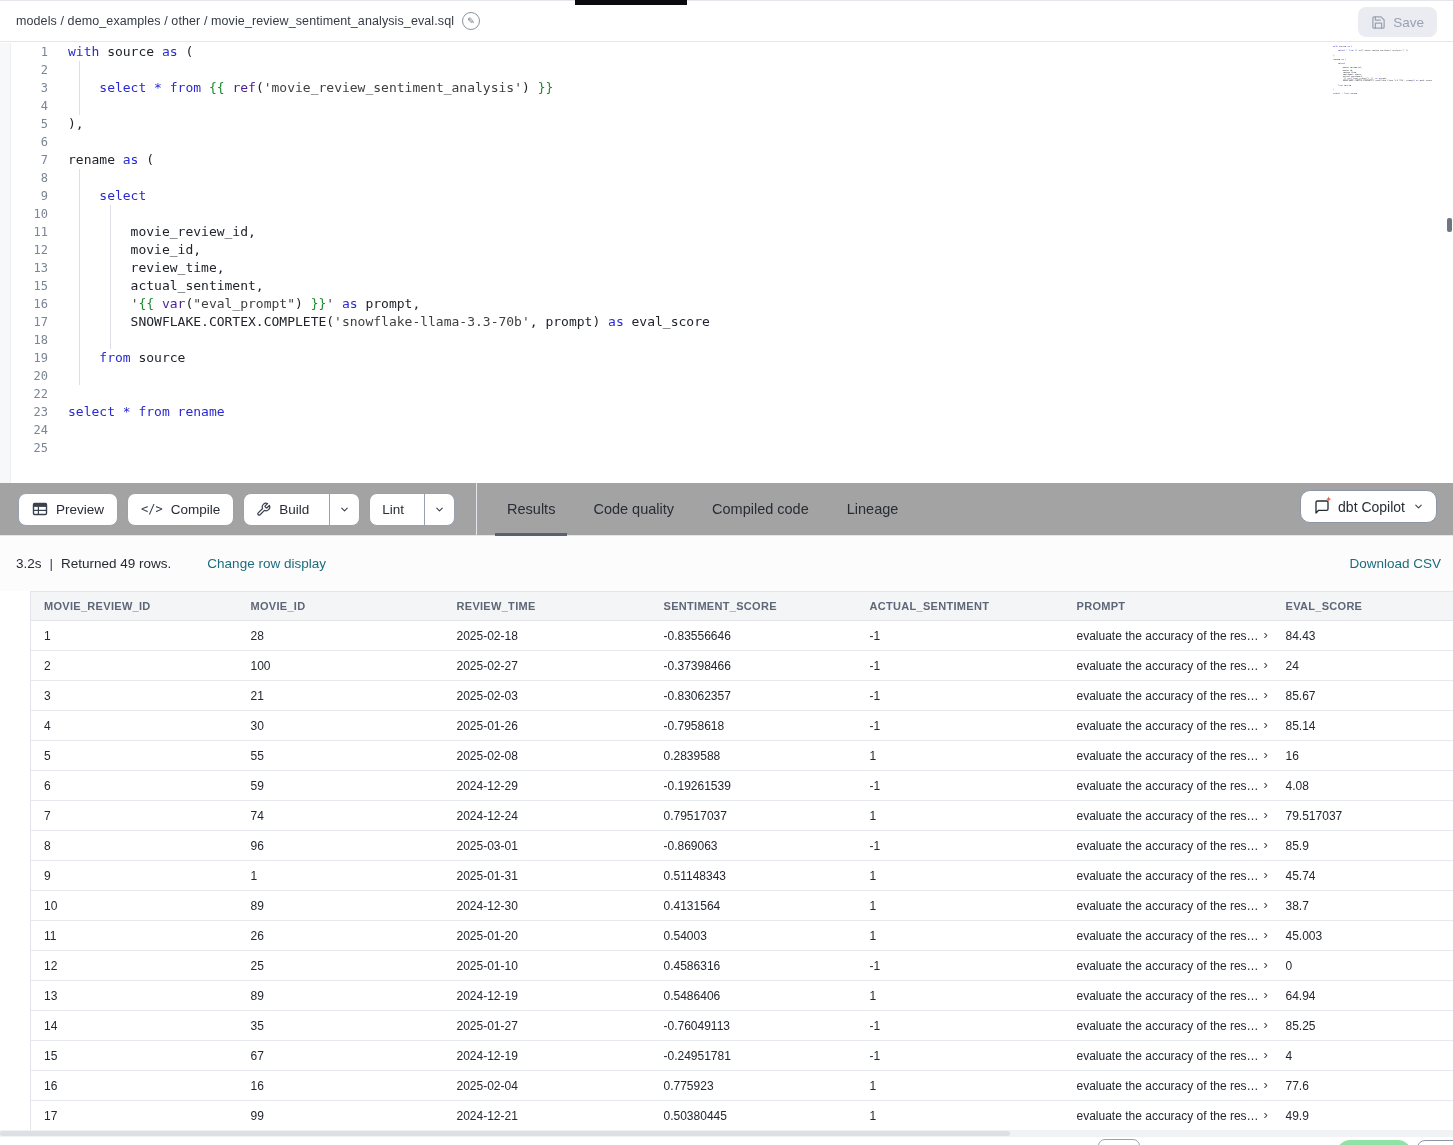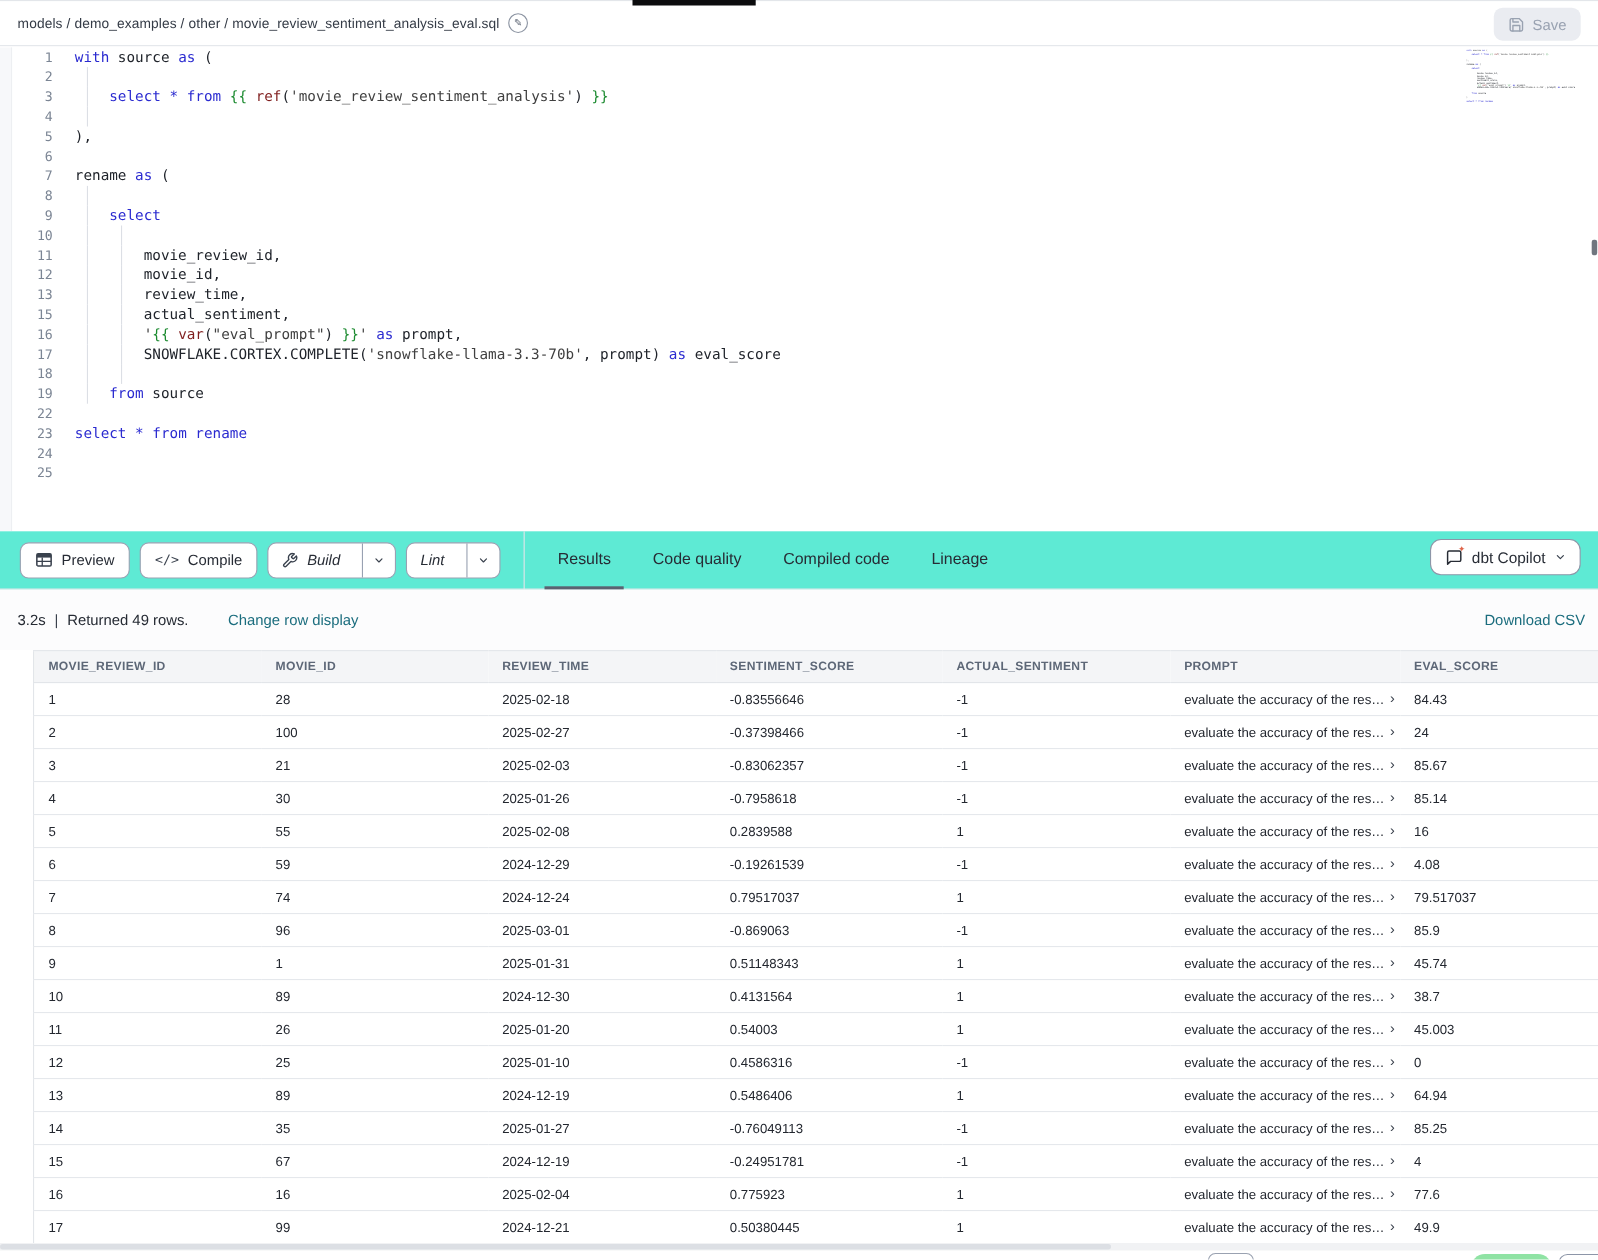--- a/index.html
+++ b/index.html
@@ -22,32 +22,32 @@
     font-family:"DejaVu Sans Mono", monospace; font-size:13px; }
   .editor::before { content:""; position:absolute; left:0; top:0; bottom:0; width:10px;
     background:#f7f8fa; border-right:1px solid #edeff2; }
   .lines { position:absolute; left:10px; top:0; width:1322px; }
   .cl { position:relative; height:18px; line-height:18px; white-space:pre; }
   .cl.active { box-shadow: inset 0 1px 0 #ced2d9, inset 0 -1px 0 #ced2d9; }
   .ln { display:inline-block; width:38px; text-align:right; color:#7b8594; font-size:12px; }
   .cl.active .ln { color:#4a5361; }
   .ct { padding-left:20px; }
   .guide { position:absolute; top:0; bottom:0; width:1px; background:#dcdfe5; }
-  .kw{color:#2a2ad0} .pl{color:#20242b} .st{color:#404040} .fn{color:#7f1d1d} .jj{color:#1b8a2f}
+  .kw{color:#2a2ad0} .pl{color:#20242b} .st{color:#404040} .fn{color:#4c1d95} .jj{color:#1b8a2f}
   .minimap { position:absolute; right:6px; top:2px; width:114px; height:58px; overflow:hidden; }
   .mline { height:2.15px; line-height:2.15px; font-size:2px; white-space:pre; font-family:"DejaVu Sans Mono",monospace; }
   .ed-vscroll { position:absolute; right:1px; top:175px; width:5px; height:14px; background:#70767f; border-radius:2px; }
 
   
-  .toolbar { position:absolute; top:483px; left:0; right:0; height:53px; background:#5eead4;
+  .toolbar { position:absolute; top:483px; left:0; right:0; height:53px; background:#a3a3a3;
     border-bottom:1px solid #e3e6ea; display:flex; align-items:center; padding-left:18px; }
   .btn { height:33px; border:1px solid #98a1b2; border-radius:8px; background:#fff; color:#272c35;
     font-size:13.5px; display:flex; align-items:center; padding:0 13px; gap:8px; margin-right:9px; }
   .btn svg { display:block; }
-  .split { padding:0;font-style:italic; }
+  .split { padding:0; }
   .split .seg { height:100%; display:flex; align-items:center; padding:0 12px; gap:8px; }
   .split .seg.menu { border-left:1px solid #98a1b2; padding:0 9px; }
   .code-glyph { font-family:"DejaVu Sans Mono",monospace; font-size:12px; color:#3a424e; }
   .vdivider { width:1px; height:53px; background:#e3e6ea; margin:0 0 0 12px; }
   .tabs { display:flex; height:53px; margin-left:26px; gap:30px; }
   .tab { position:relative; display:flex; align-items:center; font-size:14.5px; color:#272c35; padding:0 4px; }
   .tab.active::after { content:""; position:absolute; left:-8px; right:-8px; bottom:0; height:3px; background:#5a6271; }
   .copilot-btn { position:absolute; right:16px; top:490px; height:33px; border:1px solid #8d96a8; border-radius:10px;
     background:#fff; font-size:14px; color:#272c35; display:flex; align-items:center; gap:8px; padding:0 12px; }
   .copilot-ic { position:relative; width:17px; height:16px; }
@@ -109,20 +109,21 @@
       <div class="cl"><span class="ln">9</span><i class="guide" style="left: 69px;"></i><span class="ct"><span class="pl">    </span><span class="kw">select</span></span></div>
       <div class="cl"><span class="ln">10</span><i class="guide" style="left: 69px;"></i><i class="guide" style="left: 100px;"></i><span class="ct"></span></div>
       <div class="cl"><span class="ln">11</span><i class="guide" style="left: 69px;"></i><i class="guide" style="left: 100px;"></i><span class="ct"><span class="pl">        movie_review_id,</span></span></div>
       <div class="cl"><span class="ln">12</span><i class="guide" style="left: 69px;"></i><i class="guide" style="left: 100px;"></i><span class="ct"><span class="pl">        movie_id,</span></span></div>
       <div class="cl"><span class="ln">13</span><i class="guide" style="left: 69px;"></i><i class="guide" style="left: 100px;"></i><span class="ct"><span class="pl">        review_time,</span></span></div>
       <div class="cl"><span class="ln">15</span><i class="guide" style="left: 69px;"></i><i class="guide" style="left: 100px;"></i><span class="ct"><span class="pl">        actual_sentiment,</span></span></div>
       <div class="cl"><span class="ln">16</span><i class="guide" style="left: 69px;"></i><i class="guide" style="left: 100px;"></i><span class="ct"><span class="pl">        </span><span class="st">'</span><span class="jj">{{ </span><span class="fn">var</span><span class="pl">(</span><span class="st">"eval_prompt"</span><span class="pl">)</span><span class="jj"> }}</span><span class="st">'</span><span class="pl"> </span><span class="kw">as</span><span class="pl"> prompt,</span></span></div>
       <div class="cl"><span class="ln">17</span><i class="guide" style="left: 69px;"></i><i class="guide" style="left: 100px;"></i><span class="ct"><span class="pl">        SNOWFLAKE.CORTEX.COMPLETE(</span><span class="st">'snowflake-llama-3.3-70b'</span><span class="pl">, prompt) </span><span class="kw">as</span><span class="pl"> eval_score</span></span></div>
       <div class="cl"><span class="ln">18</span><i class="guide" style="left: 69px;"></i><i class="guide" style="left: 100px;"></i><span class="ct"></span></div>
       <div class="cl"><span class="ln">19</span><i class="guide" style="left: 69px;"></i><span class="ct"><span class="pl">    </span><span class="kw">from</span><span class="pl"> source</span></span></div>
+      <div class="cl"><span class="ln">20</span><i class="guide" style="left: 69px;"></i><span class="ct"></span></div>
       <div class="cl"><span class="ln">22</span><span class="ct"></span></div>
       <div class="cl"><span class="ln">23</span><span class="ct"><span class="kw">select</span><span class="pl"> </span><span class="kw">*</span><span class="pl"> </span><span class="kw">from</span><span class="pl"> </span><span class="kw">rename</span></span></div>
       <div class="cl"><span class="ln">24</span><span class="ct"></span></div>
       <div class="cl"><span class="ln">25</span><span class="ct"></span></div>
     </div>
   <div class="minimap">
       <div class="mline"><span class="kw">with</span><span class="pl"> source </span><span class="kw">as</span><span class="pl"> (</span></div>
       <div class="mline"></div>
       <div class="mline"><span class="pl">    </span><span class="kw">select</span><span class="pl"> </span><span class="kw">*</span><span class="pl"> </span><span class="kw">from</span><span class="pl"> </span><span class="jj">{{ </span><span class="fn">ref</span><span class="pl">(</span><span class="st">'movie_review_sentiment_analysis'</span><span class="pl">)</span><span class="jj"> }}</span></div>
       <div class="mline"></div>

